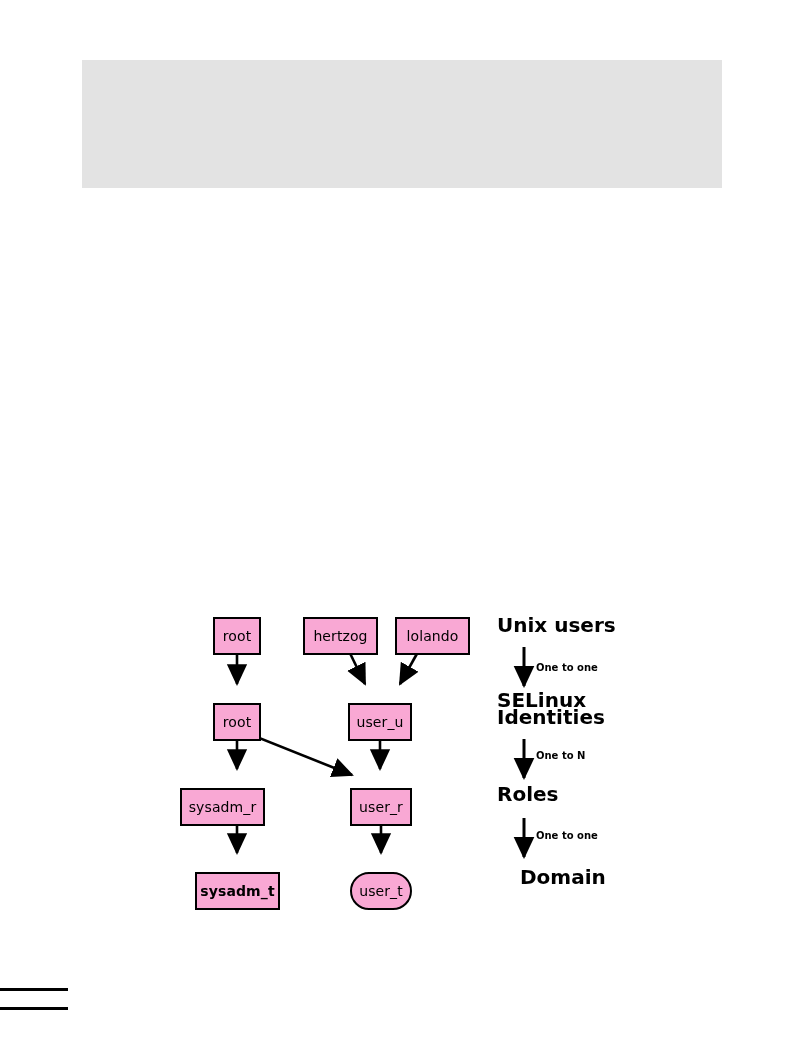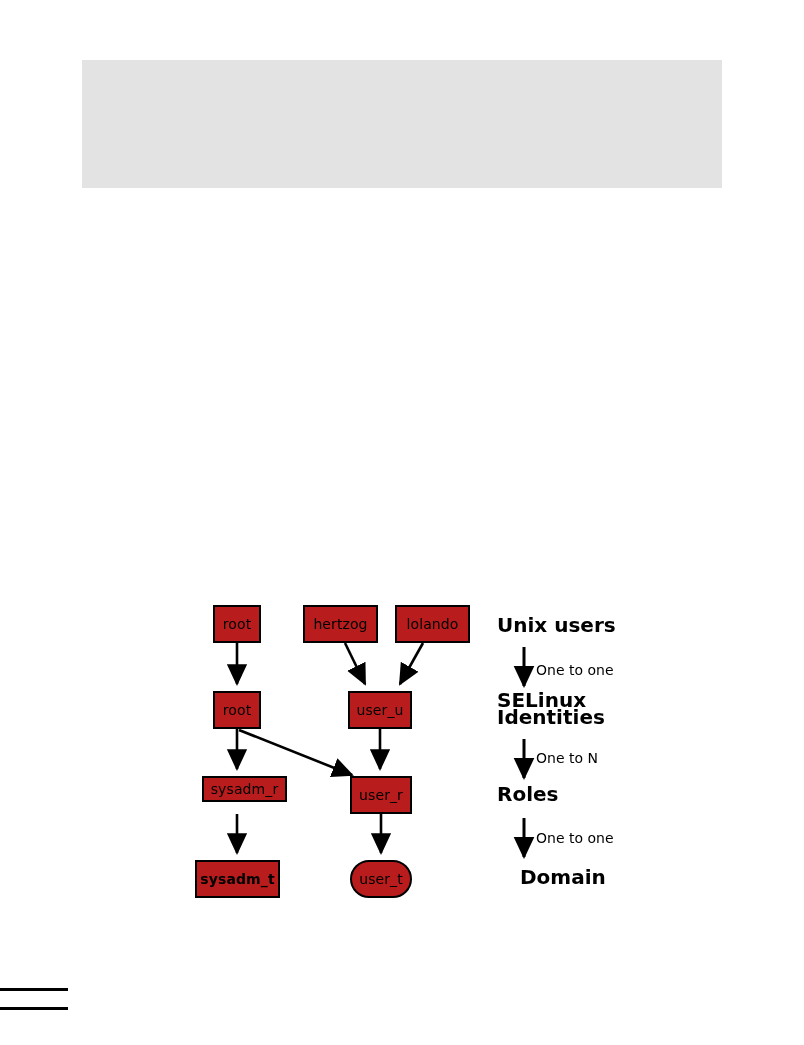--- a/index.html
+++ b/index.html
@@ -38,44 +38,45 @@
     display: block;
     width: 804px;
     height: 1045px;
   }
 
   
   .node {
     position: absolute;
     box-sizing: border-box;
     border: 2px solid #000000;
-    background: #b91c1c;
+    background: #f9a8d4;
     display: flex;
     align-items: center;
     justify-content: center;
     font-size: 14px;
     line-height: 1;
     letter-spacing: 0.1px;
     color: #000000;
     white-space: nowrap;
+    margin-top: 12px;
   }
 
   
   .legend-label {
     position: absolute;
     font-size: 20px;
     font-weight: bold;
     line-height: 17px;
     white-space: pre-line;
     color: #000000;
   }
   .legend-card {
     position: absolute;
-    font-size: 14px;
-    font-weight: normal;
+    font-size: 10px;
+    font-weight: bold;
     line-height: 1;
     white-space: nowrap;
     color: #000000;
   }
 
   
   .rule {
     position: absolute;
     left: 0;
     width: 68px;
@@ -153,21 +154,21 @@
   <span>lolando</span>
 </div>
 
 <div class="node" style="left:213px; top:691px; width:48px;  height:38px;">
   <span>root</span>
 </div>
 <div class="node" style="left:348px; top:691px; width:64px;  height:38px;">
   <span>user_u</span>
 </div>
 
-<div class="node" style="left:202px; top:776px; width:85px;  height:26px;">
+<div class="node" style="left:180px; top:776px; width:85px;  height:38px;">
   <span>sysadm_r</span>
 </div>
 <div class="node" style="left:350px; top:776px; width:62px;  height:38px;">
   <span>user_r</span>
 </div>
 
 <div class="node" style="left:195px; top:860px; width:85px;  height:38px;font-weight:bold;">
   <span>sysadm_t</span>
 </div>
 <div class="node" style="left:350px; top:860px; width:62px;  height:38px;border-radius:19px;">

